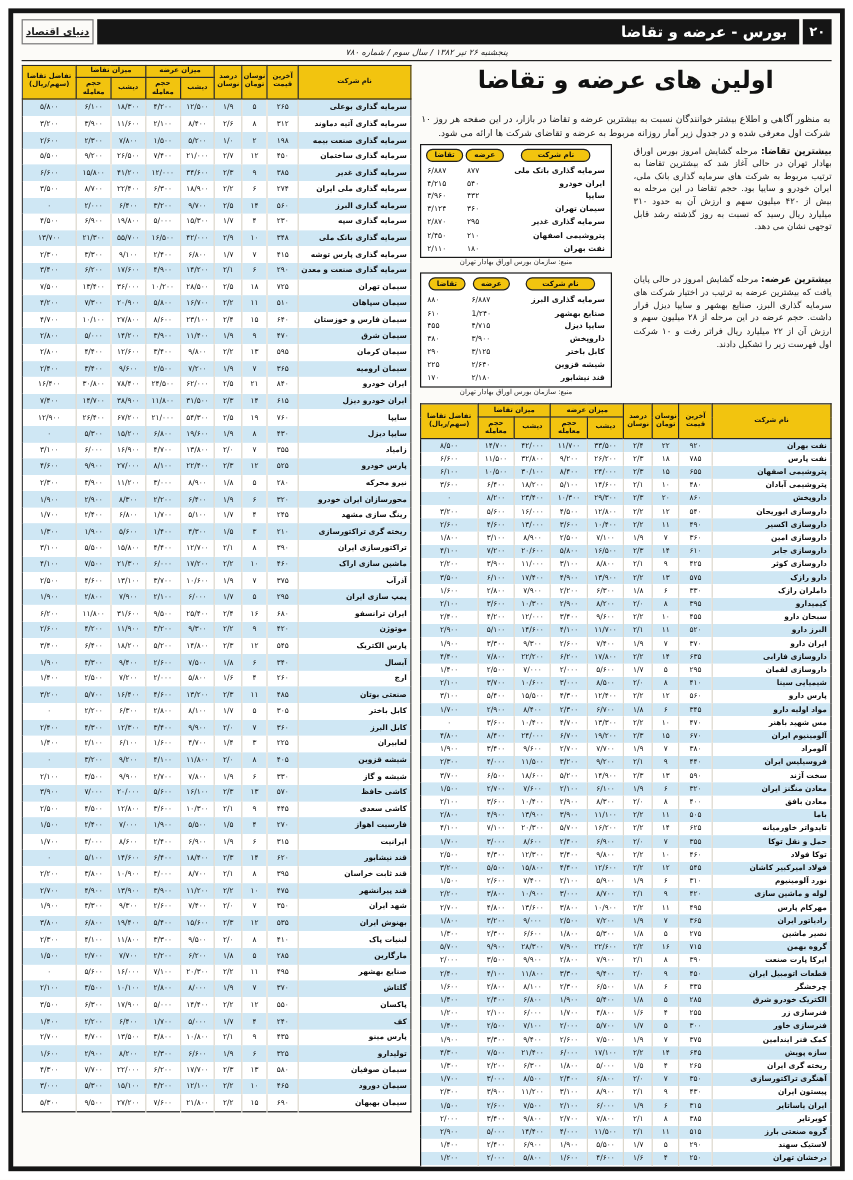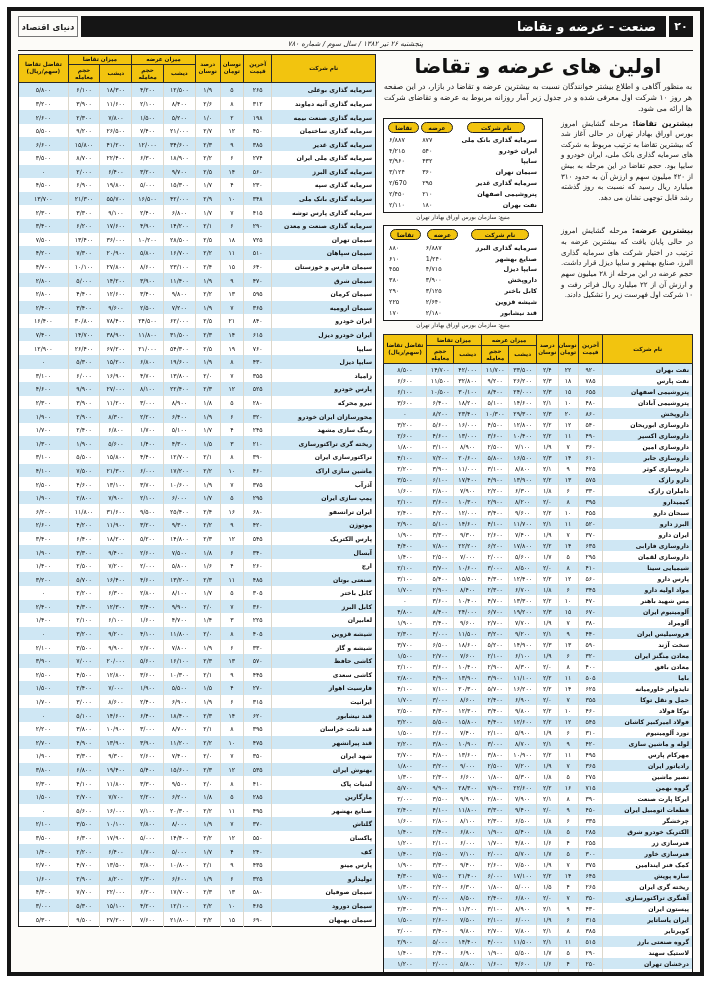--- a/index.html
+++ b/index.html
@@ -9,31 +9,31 @@
   .sheet { position: absolute; left: 7px; top: 7px; width: 697px; height: 969px;
            background: #fcfbf8; border: 4px solid #151515; padding: 5px 7px; overflow: hidden; }
 
   
   .masthead { display: flex; align-items: stretch; height: 21px; gap: 3px; }
   .pagenum-box { width: 24px; background: #151515; color: #fff; font-weight: bold;
                  font-size: 11px; display: flex; align-items: center; justify-content: center; }
   .section-bar { flex: 1; background: #151515; color: #fff; display: flex; align-items: center;
                  padding: 0 10px; font-weight: bold; font-size: 12.5px; letter-spacing: .5px; }
   .logo-box { width: 60px; border: 1px solid #777; display: flex; align-items: center;
-              justify-content: center; font-size: 8.5px; font-weight: bold; color: #222; }
+              justify-content: center; font-size: 8.5px; font-weight: bold; color: #222; text-decoration: underline; }
 
   .dateline { font-size: 7px; color: #222; text-align: center; padding: 2.5px 0 2px;
               border-bottom: 1.5px solid #222; margin-bottom: 3px; font-style: italic; }
 
   .content { display: flex; gap: 7px; height: 925px; }
-  .right-col { width: 310px; flex: none; display: flex; flex-direction: column; }
+  .right-col { width: 343px; flex: none; display: flex; flex-direction: column; }
   .left-col  { flex: 1; overflow: hidden; }
 
   h1.page-title { font-size: 20px; font-weight: bold; text-align: center; margin: 0 0 3px; }
-  .intro { font-size: 7.6px; line-height: 1.45; text-align: justify; margin: 0 1px 4px; }
+  .intro { font-size: 7.6px; line-height: 1.45; text-align: justify; margin: 13px 1px 4px; }
 
   
   .mini-section { display: flex; gap: 18px; margin-bottom: 5px; align-items: flex-start; }
   .mini-text { flex: 1; font-size: 7.1px; line-height: 1.5; text-align: justify; }
   .mini-text b { font-size: 7.6px; }
   .mini-box { width: 160px; flex: none; }
   .mini-frame { border: 1.5px solid #1a1a1a; padding: 2px 3px; background: #fff; }
   .mini-table { width: 100%; border-collapse: collapse; font-size: 6.4px; }
   .mini-table th { padding: 1px 0 2px; font-weight: bold; }
   .pill { display: inline-block; background: #f2c40f; border: 1px solid #222; border-radius: 8px;
@@ -57,21 +57,21 @@
   .right-col .big-table { margin-top: 1px; }
 </style>
 </head>
 <body>
 
 <div class="sheet" dir="rtl">
 
   <div class="masthead">
     <div class="pagenum-box">۲۰</div>
     <div class="section-bar">
-      <span>صنعت - عرضه و تقاضا</span>
+      <span>بورس - عرضه و تقاضا</span>
     </div>
     <div class="logo-box">دنیای اقتصاد</div>
   </div>
 
   <div class="dateline">پنجشنبه ۲۶ تیر ۱۳۸۲ / سال سوم / شماره ۷۸۰</div>
 
   <div class="content">
 
     <div class="right-col">
       <h1 class="page-title">اولین های عرضه و تقاضا</h1>
@@ -109,21 +109,21 @@
                     <td>۳/۹۶۰</td>
                   </tr>
                   <tr>
                     <td class="name">سیمان تهران</td>
                     <td>۳۶۰</td>
                     <td>۳/۱۲۴</td>
                   </tr>
                   <tr>
                     <td class="name">سرمایه گذاری غدیر</td>
                     <td>۲۹۵</td>
-                    <td>۲/670</td>
+                    <td>۲/۸۷۰</td>
                   </tr>
                   <tr>
                     <td class="name">پتروشیمی اصفهان</td>
                     <td>۲۱۰</td>
                     <td>۲/۴۵۰</td>
                   </tr>
                   <tr>
                     <td class="name">نفت بهران</td>
                     <td>۱۸۰</td>
                     <td>۲/۱۱۰</td>

